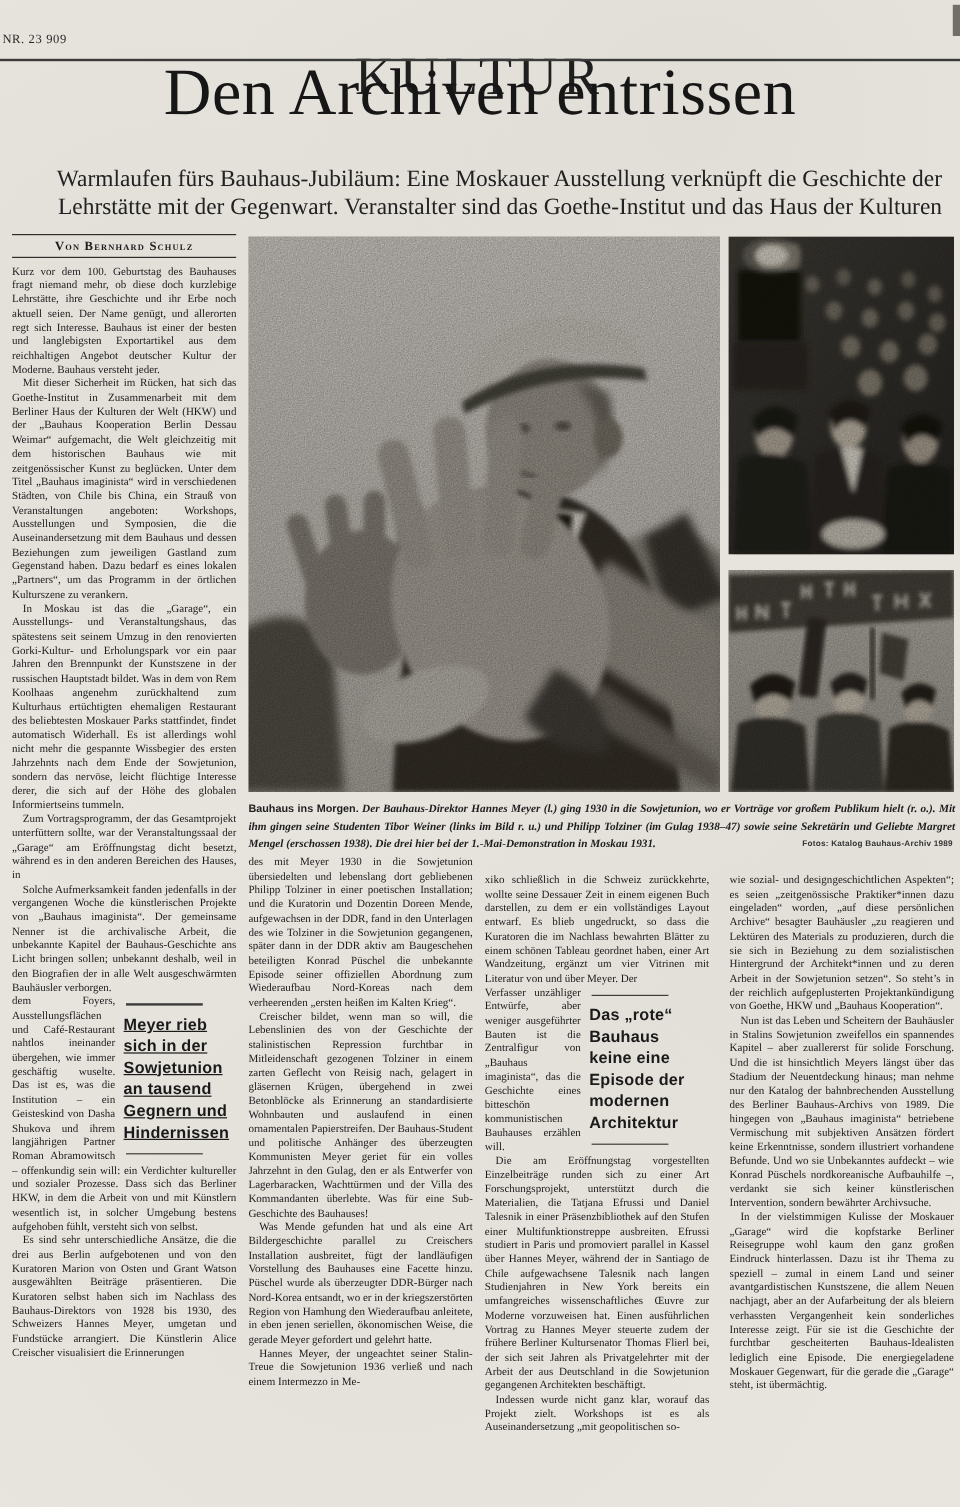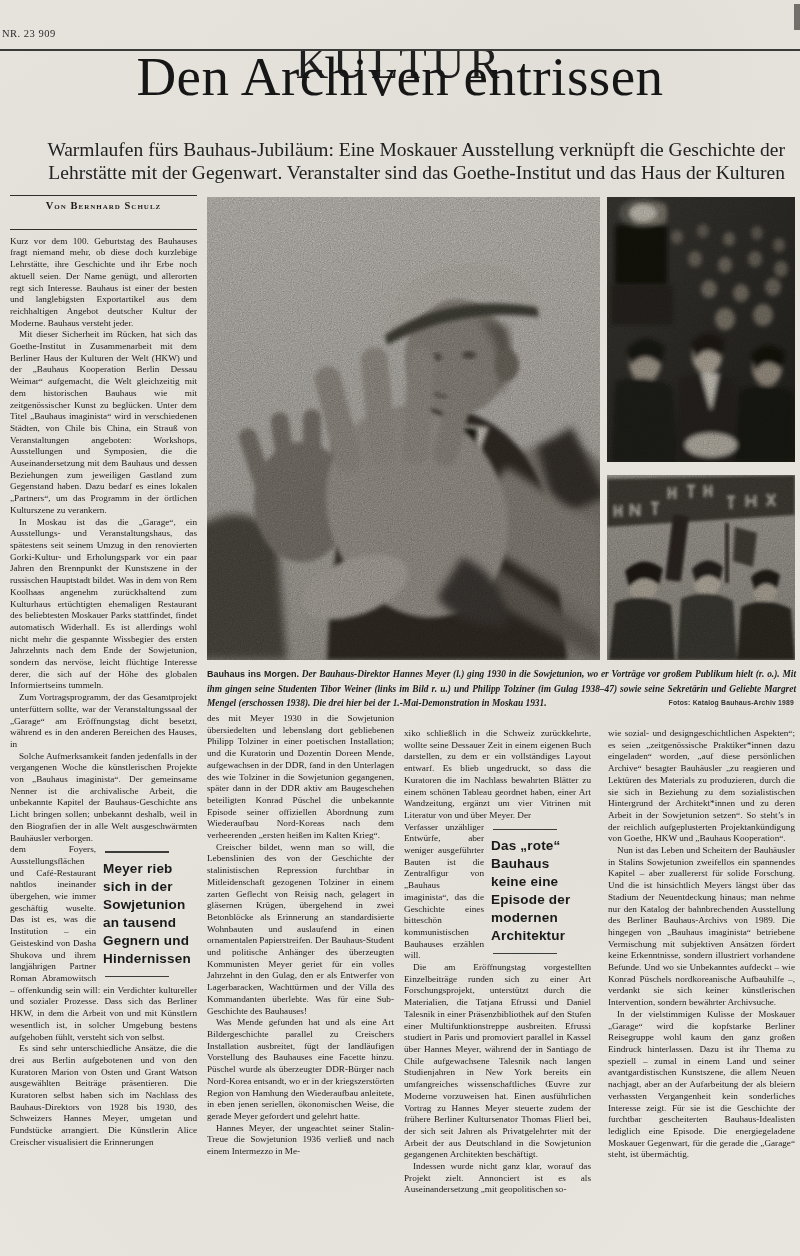--- a/index.html
+++ b/index.html
@@ -27,25 +27,25 @@
   
   .col{position:absolute; top:195px; width:187px; font-size:9.2px; line-height:11.7px;
     text-align:justify; hyphens:auto; -webkit-hyphens:auto; overflow:hidden;}
   .col p{margin:0; text-indent:9px;}
   .col p.noindent{text-indent:0;}
   .col1{left:10px; height:1061px;}
   .col2{left:207px; top:713px; height:528px;}
   .col3{left:404px; top:728px; height:528px;}
   .col4{left:608px; top:728px; width:187px; height:528px;}
   .byline-block{border-top:1.2px solid #2e2e2c; border-bottom:1.2px solid #2e2e2c;
-    text-align:center; padding:4px 0 17px; margin-bottom:6px;
+    text-align:center; padding:4px 0 2px; margin-bottom:6px;
     font-variant:small-caps; font-weight:700; font-size:10.5px; letter-spacing:1px;}
   
   .pullquote{float:right; margin:3px 0 5px 7px; text-align:left;}
-  .pq1{width:94px;}
+  .pq1{width:94px;text-decoration:underline;}
   .pq2{width:100px;}
   .pq-rule{width:64px; height:1.3px; background:#3c3c3a; margin:4px 0 7px 2px;}
   .pq-rule.bottom{margin:8px 0 2px 2px;}
   .pq-text{font-family:"Liberation Sans", sans-serif; font-weight:700;
     font-size:13.5px; line-height:18px; color:#1a1a1a; white-space:pre-line; letter-spacing:.2px;}
   
   .photo{position:absolute; background:#b9b5ad; overflow:hidden;}
   .photo svg{display:block;}
   .photo-large{left:207px; top:197px; width:393px; height:463px;}
   .photo-small-top{left:607px; top:197px; width:188px; height:265px;}
@@ -286,21 +286,21 @@
         <div class="pq-text">Das „rote“
 Bauhaus
 keine eine
 Episode der
 modernen
 Architektur</div>
         <div class="pq-rule bottom"></div>
       </aside>
       <p class="noindent">Verfasser unzähliger Entwürfe, aber weniger ausgeführter Bauten ist die Zentralfigur von „Bauhaus imaginista“, das die Geschichte eines bitteschön kommunistischen Bauhauses erzählen will.</p>
       <p>Die am Eröffnungstag vorgestellten Einzelbeiträge runden sich zu einer Art Forschungsprojekt, unterstützt durch die Materialien, die Tatjana Efrussi und Daniel Talesnik in einer Präsenzbibliothek auf den Stufen einer Multifunktionstreppe ausbreiten. Efrussi studiert in Paris und promoviert parallel in Kassel über Hannes Meyer, während der in Santiago de Chile aufgewachsene Talesnik nach langen Studienjahren in New York bereits ein umfangreiches wissenschaftliches Œuvre zur Moderne vorzuweisen hat. Einen ausführlichen Vortrag zu Hannes Meyer steuerte zudem der frühere Berliner Kultursenator Thomas Flierl bei, der sich seit Jahren als Privatgelehrter mit der Arbeit der aus Deutschland in die Sowjetunion gegangenen Architekten beschäftigt.</p>
-      <p>Indessen wurde nicht ganz klar, worauf das Projekt zielt. Annonciert ist es als Auseinandersetzung „mit geopolitischen so-</p>
+      <p>Indessen wurde nicht ganz klar, worauf das Projekt zielt. Workshops ist es als Auseinandersetzung „mit geopolitischen so-</p>
     </div>
   </div>
 
   <div class="col col4">
     <p class="noindent">wie sozial- und designgeschichtlichen Aspekten“; es seien „zeitgenössische Praktiker*innen dazu eingeladen“ worden, „auf diese persönlichen Archive“ besagter Bauhäusler „zu reagieren und Lektüren des Materials zu produzieren, durch die sie sich in Beziehung zu dem sozialistischen Hintergrund der Architekt*innen und zu deren Arbeit in der Sowjetunion setzen“. So steht’s in der reichlich aufgeplusterten Projektankündigung von Goethe, HKW und „Bauhaus Kooperation“.</p>
     <p>Nun ist das Leben und Scheitern der Bauhäusler in Stalins Sowjetunion zweifellos ein spannendes Kapitel – aber zuallererst für solide Forschung. Und die ist hinsichtlich Meyers längst über das Stadium der Neuentdeckung hinaus; man nehme nur den Katalog der bahnbrechenden Ausstellung des Berliner Bauhaus-Archivs von 1989. Die hingegen von „Bauhaus imaginista“ betriebene Vermischung mit subjektiven Ansätzen fördert keine Erkenntnisse, sondern illustriert vorhandene Befunde. Und wo sie Unbekanntes aufdeckt – wie Konrad Püschels nordkoreanische Aufbauhilfe –, verdankt sie sich keiner künstlerischen Intervention, sondern bewährter Archivsuche.</p>
     <p>In der vielstimmigen Kulisse der Moskauer „Garage“ wird die kopfstarke Berliner Reisegruppe wohl kaum den ganz großen Eindruck hinterlassen. Dazu ist ihr Thema zu speziell – zumal in einem Land und seiner avantgardistischen Kunstszene, die allem Neuen nachjagt, aber an der Aufarbeitung der als bleiern verhassten Vergangenheit kein sonderliches Interesse zeigt. Für sie ist die Geschichte der furchtbar gescheiterten Bauhaus-Idealisten lediglich eine Episode. Die energiegeladene Moskauer Gegenwart, für die gerade die „Garage“ steht, ist übermächtig.</p>
   </div>
 
 </div>

